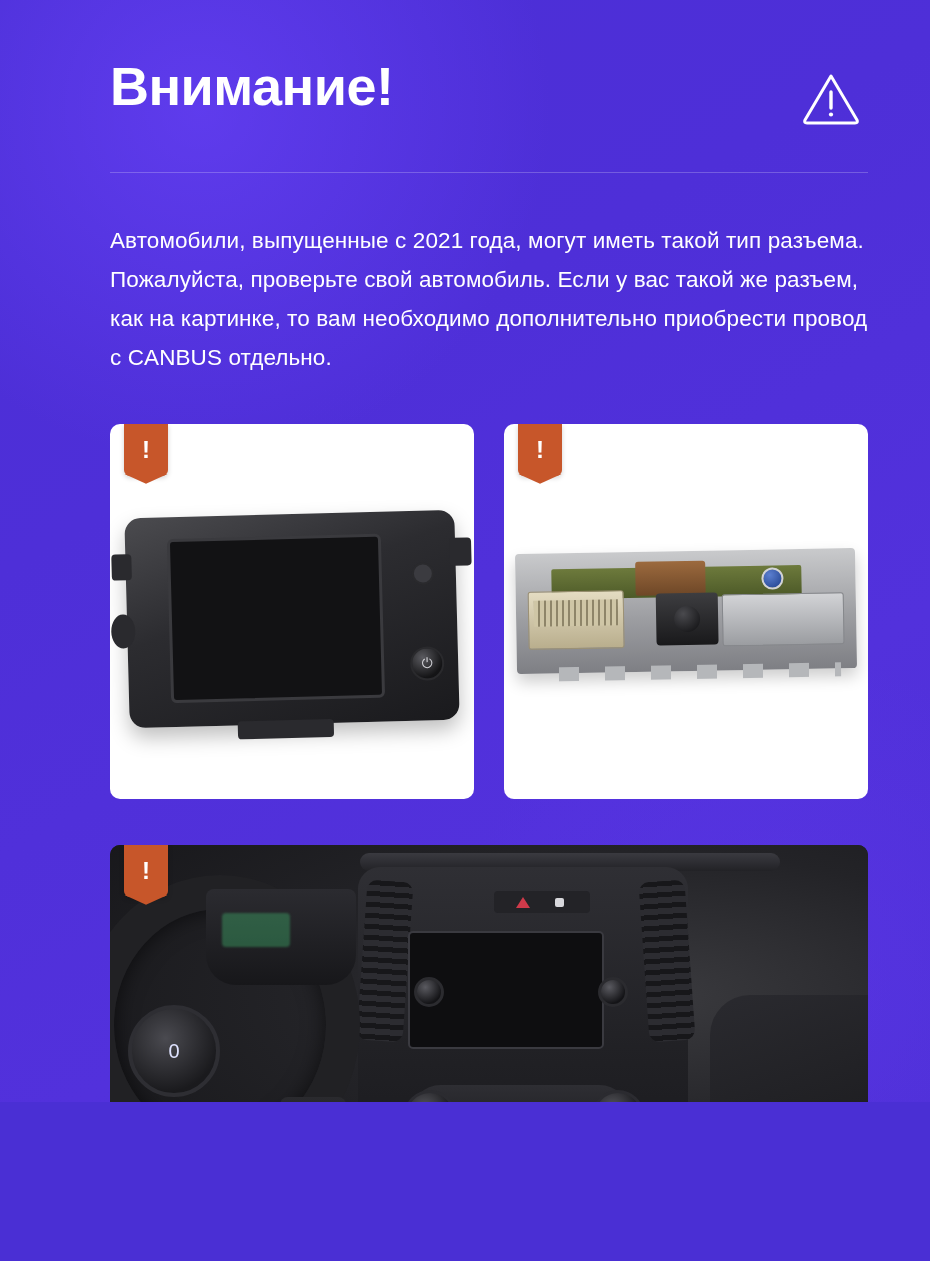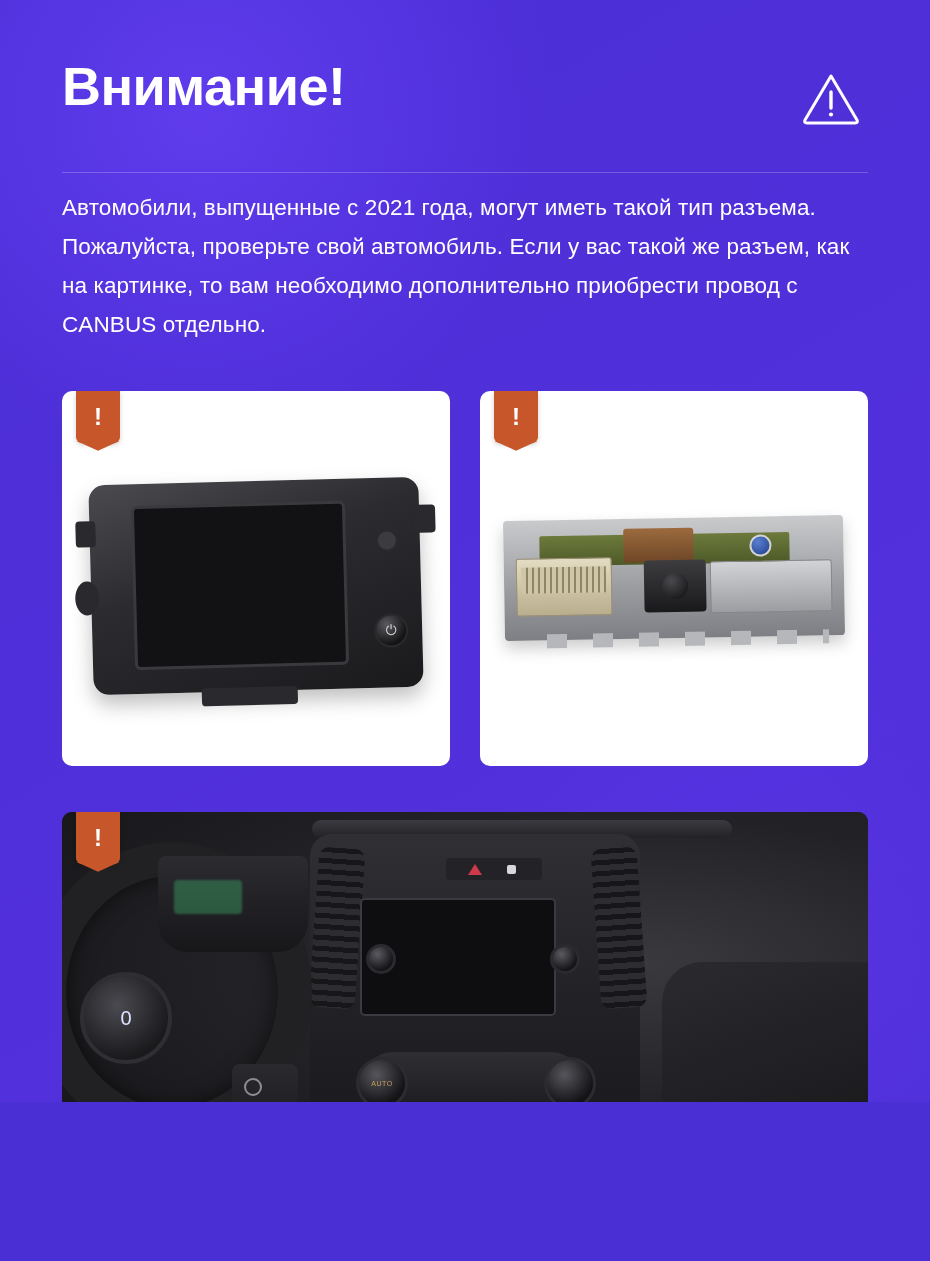--- a/index.html
+++ b/index.html
@@ -14,20 +14,21 @@
     background: #4a2fd4;
     overflow: hidden;
   }
 
   .page {
     position: relative;
     width: 930px;
     height: 1102px;
     background: linear-gradient(150deg, #4b2fd6 0%, #4e2fd8 35%, #5231dc 70%, #4d2fd6 100%);
     overflow: hidden;
+    padding-left: 48px;
   }
 
   
   .page::before {
     content: "";
     position: absolute;
     left: -180px;
     top: -240px;
     width: 760px;
     height: 700px;
@@ -76,21 +77,21 @@
     margin: 38px 0 0 0;
     height: 1px;
     background: rgba(255,255,255,0.22);
   }
 
   
   .body-text {
     color: #ffffff;
     font-size: 22.5px;
     line-height: 1.73;
-    margin-top: 16px;
+    margin-top: 49px;
     letter-spacing: 0.1px;
     max-width: 812px;
   }
 
   
   .cards-row {
     display: flex;
     gap: 30px;
     margin-top: 46px;
   }

